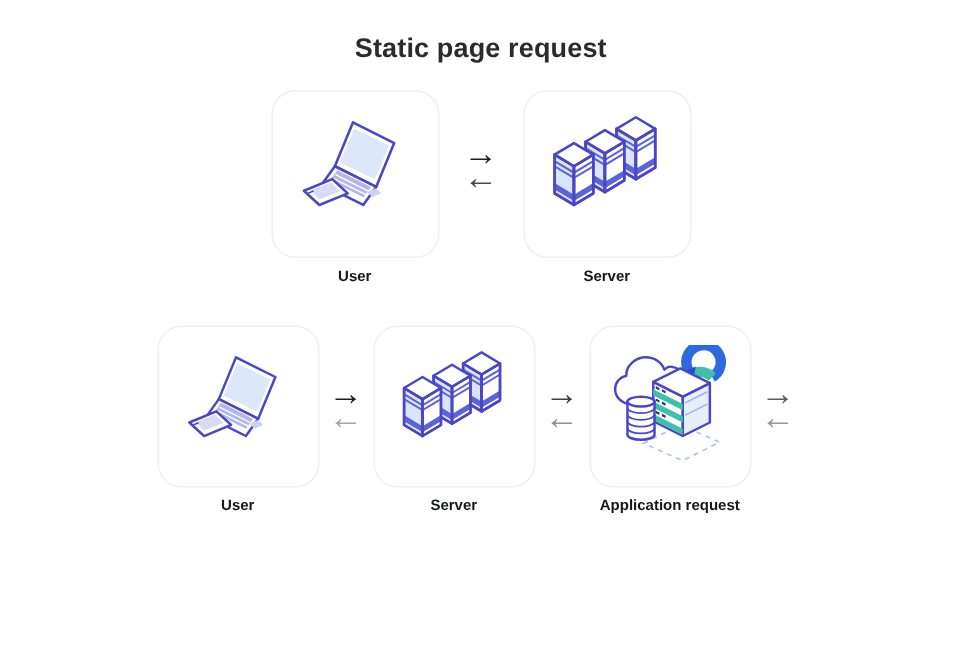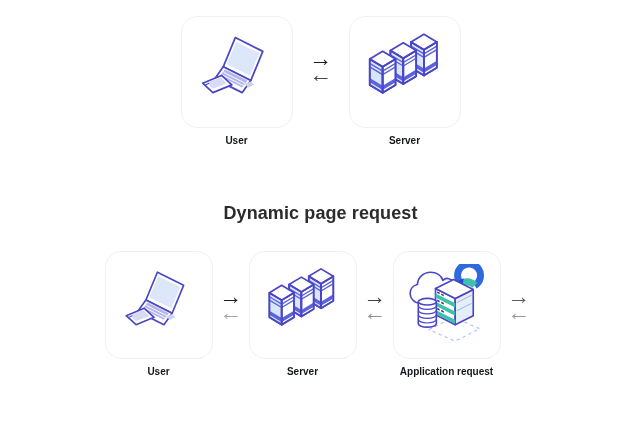--- a/index.html
+++ b/index.html
@@ -65,20 +65,21 @@
       <path d="M -12,12 A 12 4.2 0 0 0 12,12 L 12,16.5 A 12 4.2 0 0 1 -12,16.5 Z" fill="var(--band)"></path>
       <path d="M -12,19 A 12 4.2 0 0 0 12,19 L 12,23.5 A 12 4.2 0 0 1 -12,23.5 Z" fill="var(--band)"></path>
       <path d="M -12,26 A 12 4.2 0 0 0 12,26 L 12,30.5 A 12 4.2 0 0 1 -12,30.5 Z" fill="var(--band)"></path>
       <ellipse class="olf" cx="0" cy="0" rx="12" ry="4.2" fill="#ffffff"></ellipse>
     </g>
   </defs>
 </svg>
 
 <div class="diagram">
 
+  <h2 class="section-title static">Static page request</h2>
 
   <div class="flow-row static">
 
     <div class="node">
       <div class="card lg">
         <svg viewBox="0 0 100 100">
           <g>
             <polygon class="olf" fill="#ffffff" points="34,44 48,10 80,26 66,60"></polygon>
             <polygon points="38,41 49,15 76,28 65,54" fill="#dce7fa"></polygon>
             <polygon class="olf" fill="#ffffff" points="34,44 66,60 56,74 24,58"></polygon>
@@ -108,21 +109,20 @@
           <use href="#tower" x="57" y="6"></use>
           <use href="#tower" x="33" y="16"></use>
           <use href="#tower" x="9" y="26"></use>
         </svg>
       </div>
       <div class="node-label">Server</div>
     </div>
 
   </div>
 
-  <h2 class="section-title dynamic">Dynamic page request</h2>
 
   <div class="flow-row dynamic">
 
     <div class="node">
       <div class="card sm">
         <svg viewBox="0 0 100 100">
           <g>
             <polygon class="olf" fill="#ffffff" points="34,44 48,10 80,26 66,60"></polygon>
             <polygon points="38,41 49,15 76,28 65,54" fill="#dce7fa"></polygon>
             <polygon class="olf" fill="#ffffff" points="34,44 66,60 56,74 24,58"></polygon>

